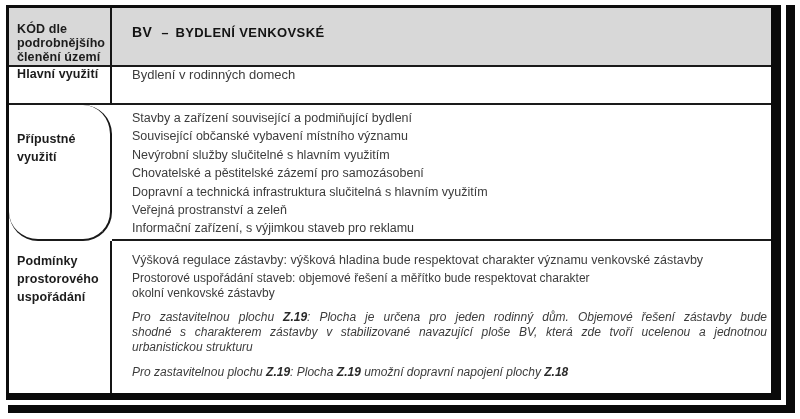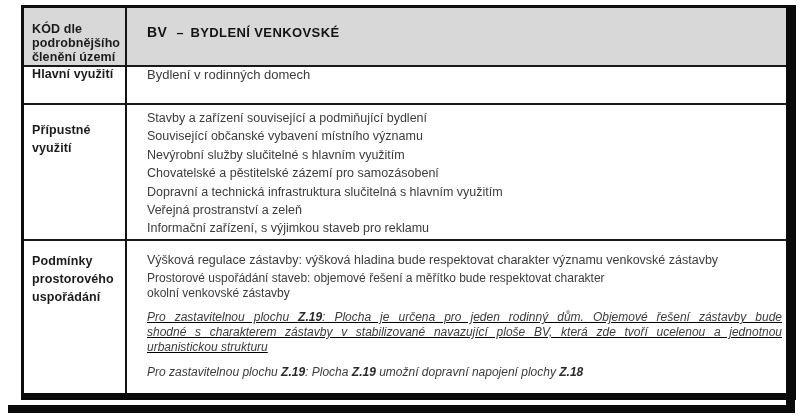--- a/index.html
+++ b/index.html
@@ -25,21 +25,21 @@
     top: 5px;
     width: 787px;
     height: 408px;
     box-sizing: border-box;
     border-right: 9px solid #0a0a0a;
     border-bottom: 8px solid #0a0a0a;
   }
   
   .ztable {
     position: absolute;
-    left: 21px;
+    left: 6px;
     top: 5px;
     width: 775px;
     height: 395px;
     box-sizing: border-box;
     background: #ffffff;
     border-top: 3px solid #0d0d0d;
     border-left: 3px solid #0d0d0d;
     border-right: 10px solid #0a0a0a;
     border-bottom: 7px solid #0a0a0a;
     display: grid;
@@ -97,21 +97,21 @@
     font-size: 13px;
     color: #3c3c3c;
   }
   .use-lines { padding-top: 4px; }
   .use-line {
     line-height: 18.4px;
     font-size: 12.5px;
     color: #3c3c3c;
     white-space: nowrap;
   }
-  .pad-top-6 { padding-top: 15px; }
+  .pad-top-6 { padding-top: 24px; border-radius: 29px; }
   .pad-top-10 { padding-top: 10px; }
   .cond-cell { padding-top: 12px; }
   .cond-para {
     font-size: 12.5px;
     color: #3c3c3c;
     line-height: 15px;
     margin: 0 0 3px 0;
   }
   .cond-para2 {
     font-size: 12px;
@@ -123,21 +123,21 @@
     font-style: italic;
     font-size: 12px;
     color: #3c3c3c;
     line-height: 15px;
   }
   .ital b { font-weight: bold; color: #2a2a2a; }
   .jline {
     text-align: justify;
     text-align-last: justify;
   }
-  .para3-block { margin: 0 0 10px 0; text-decoration: underline; }
+  .para3-block { margin: 0 0 10px 0; }
   .para4-block { margin: 0; }
 </style>
 </head>
 <body>
 
 <div class="page">
 
   <div class="shadow-frame"></div>
 
   <div class="ztable">

